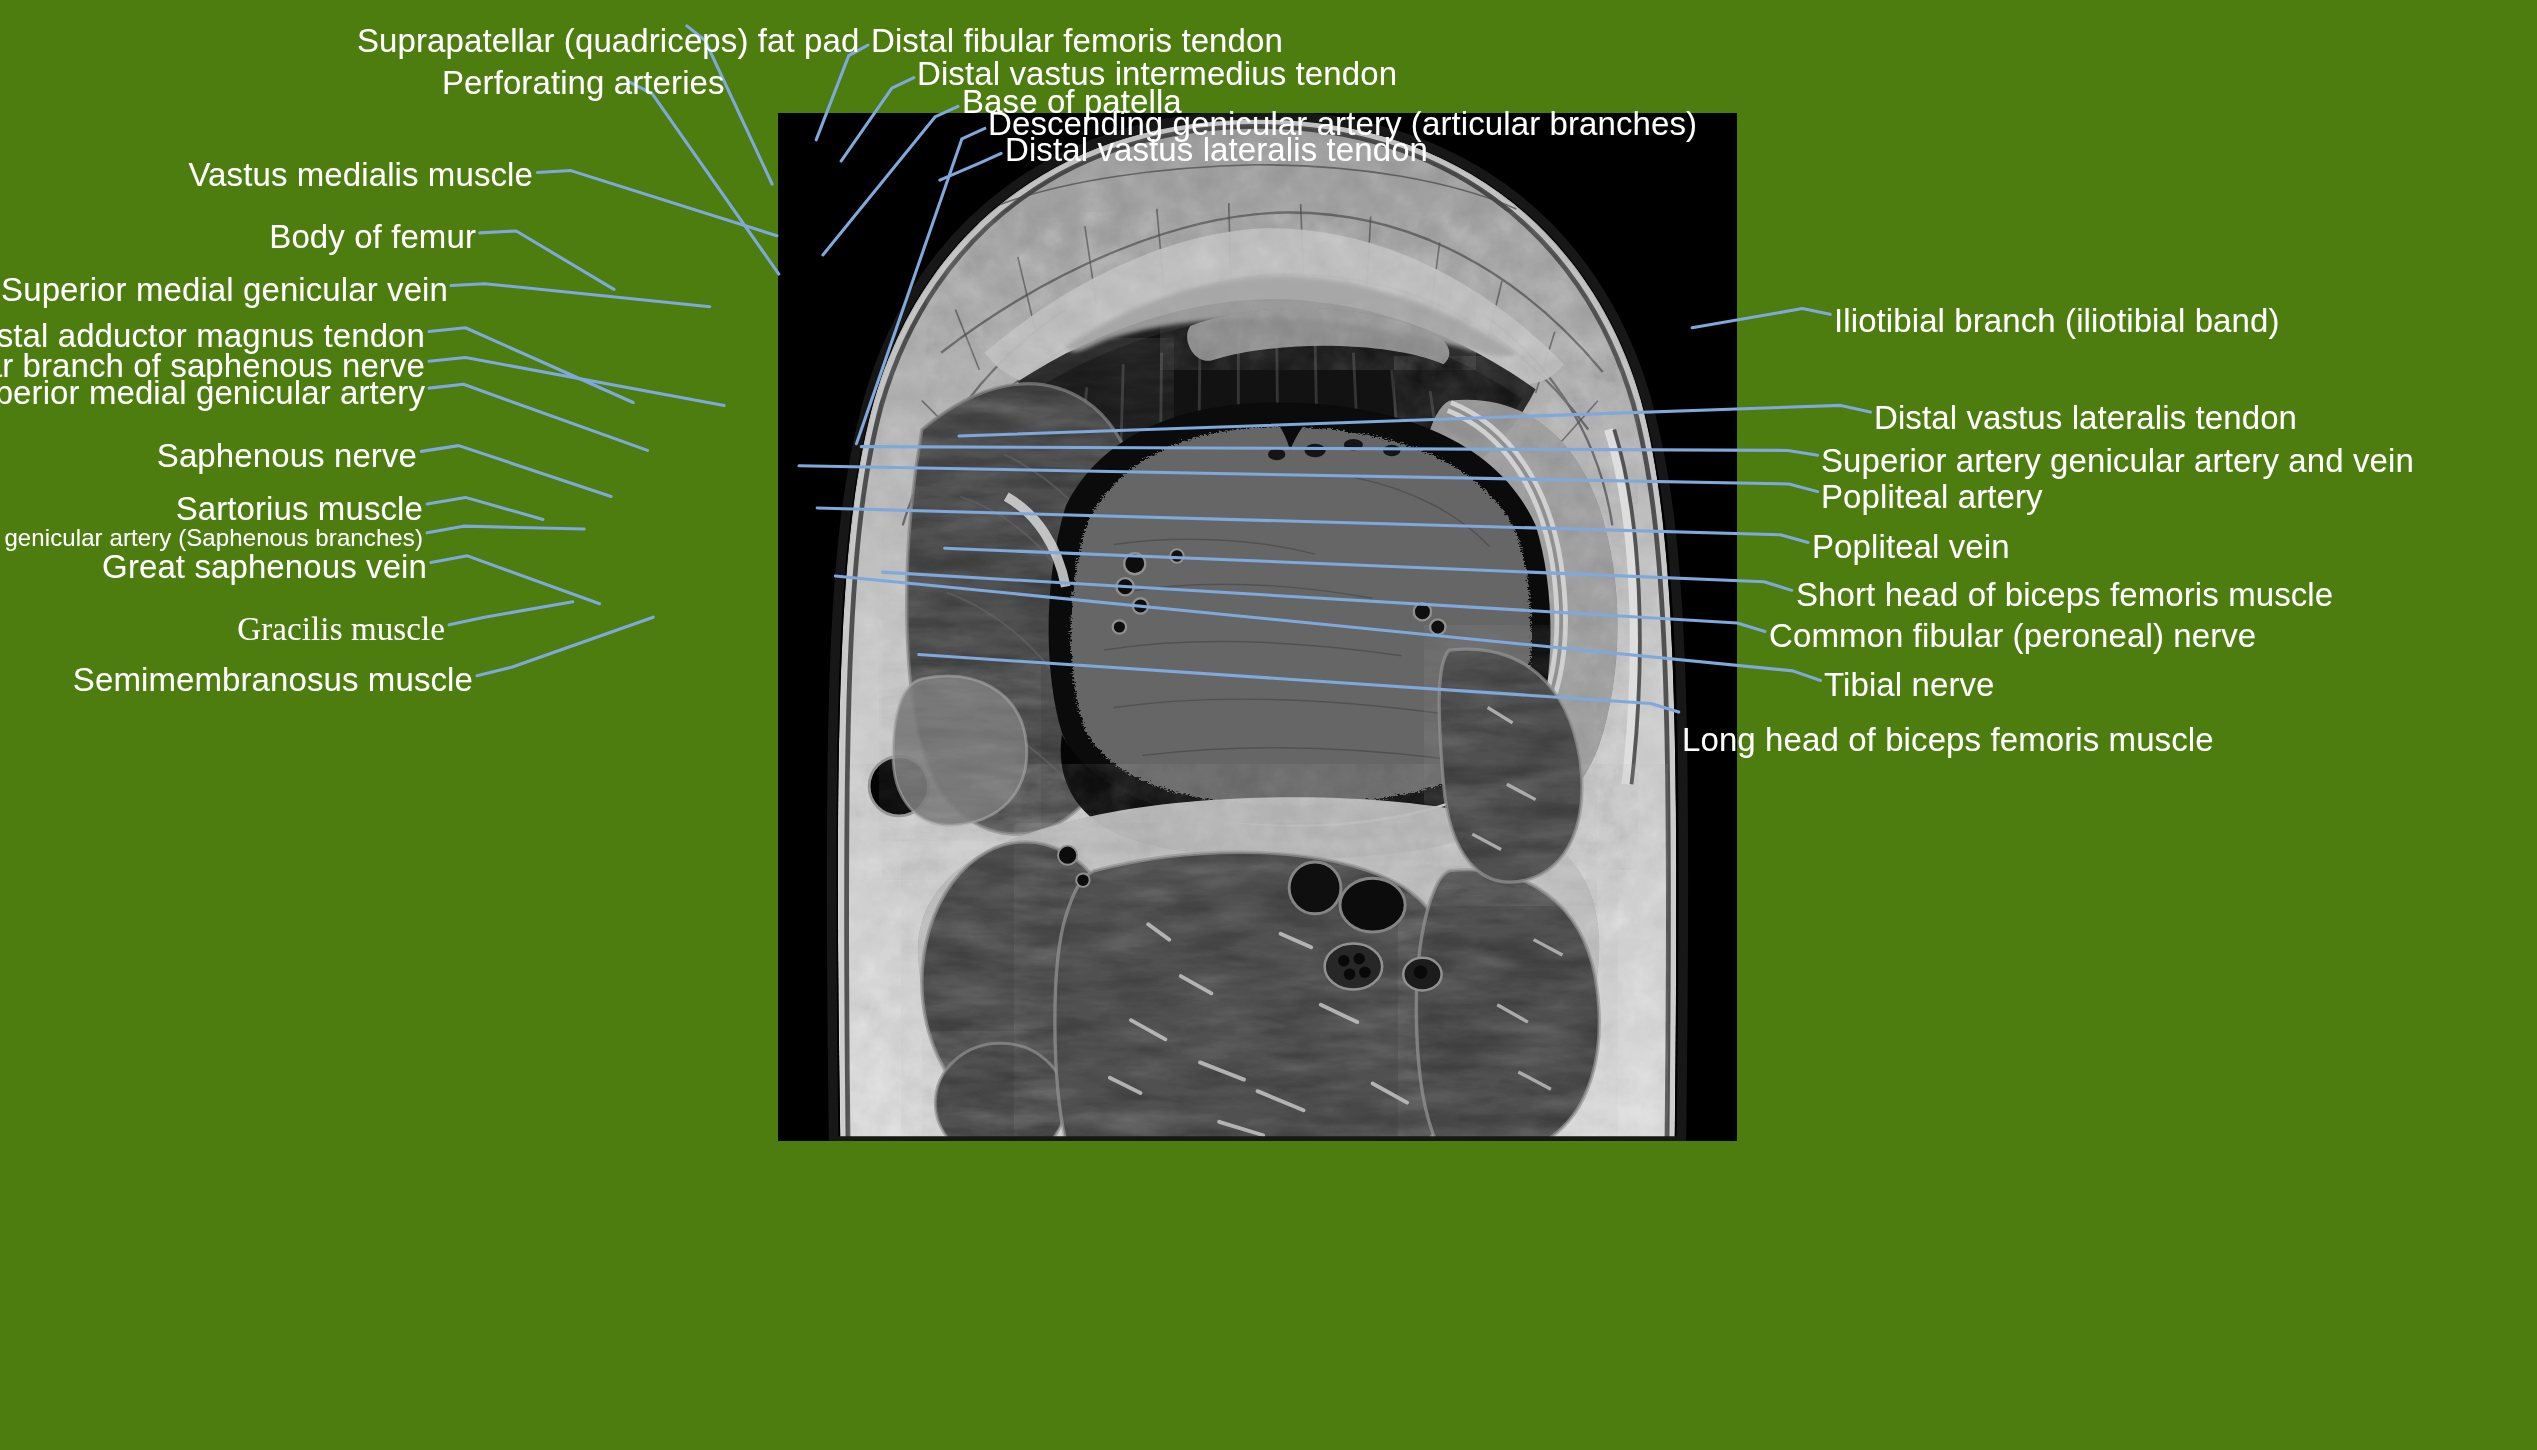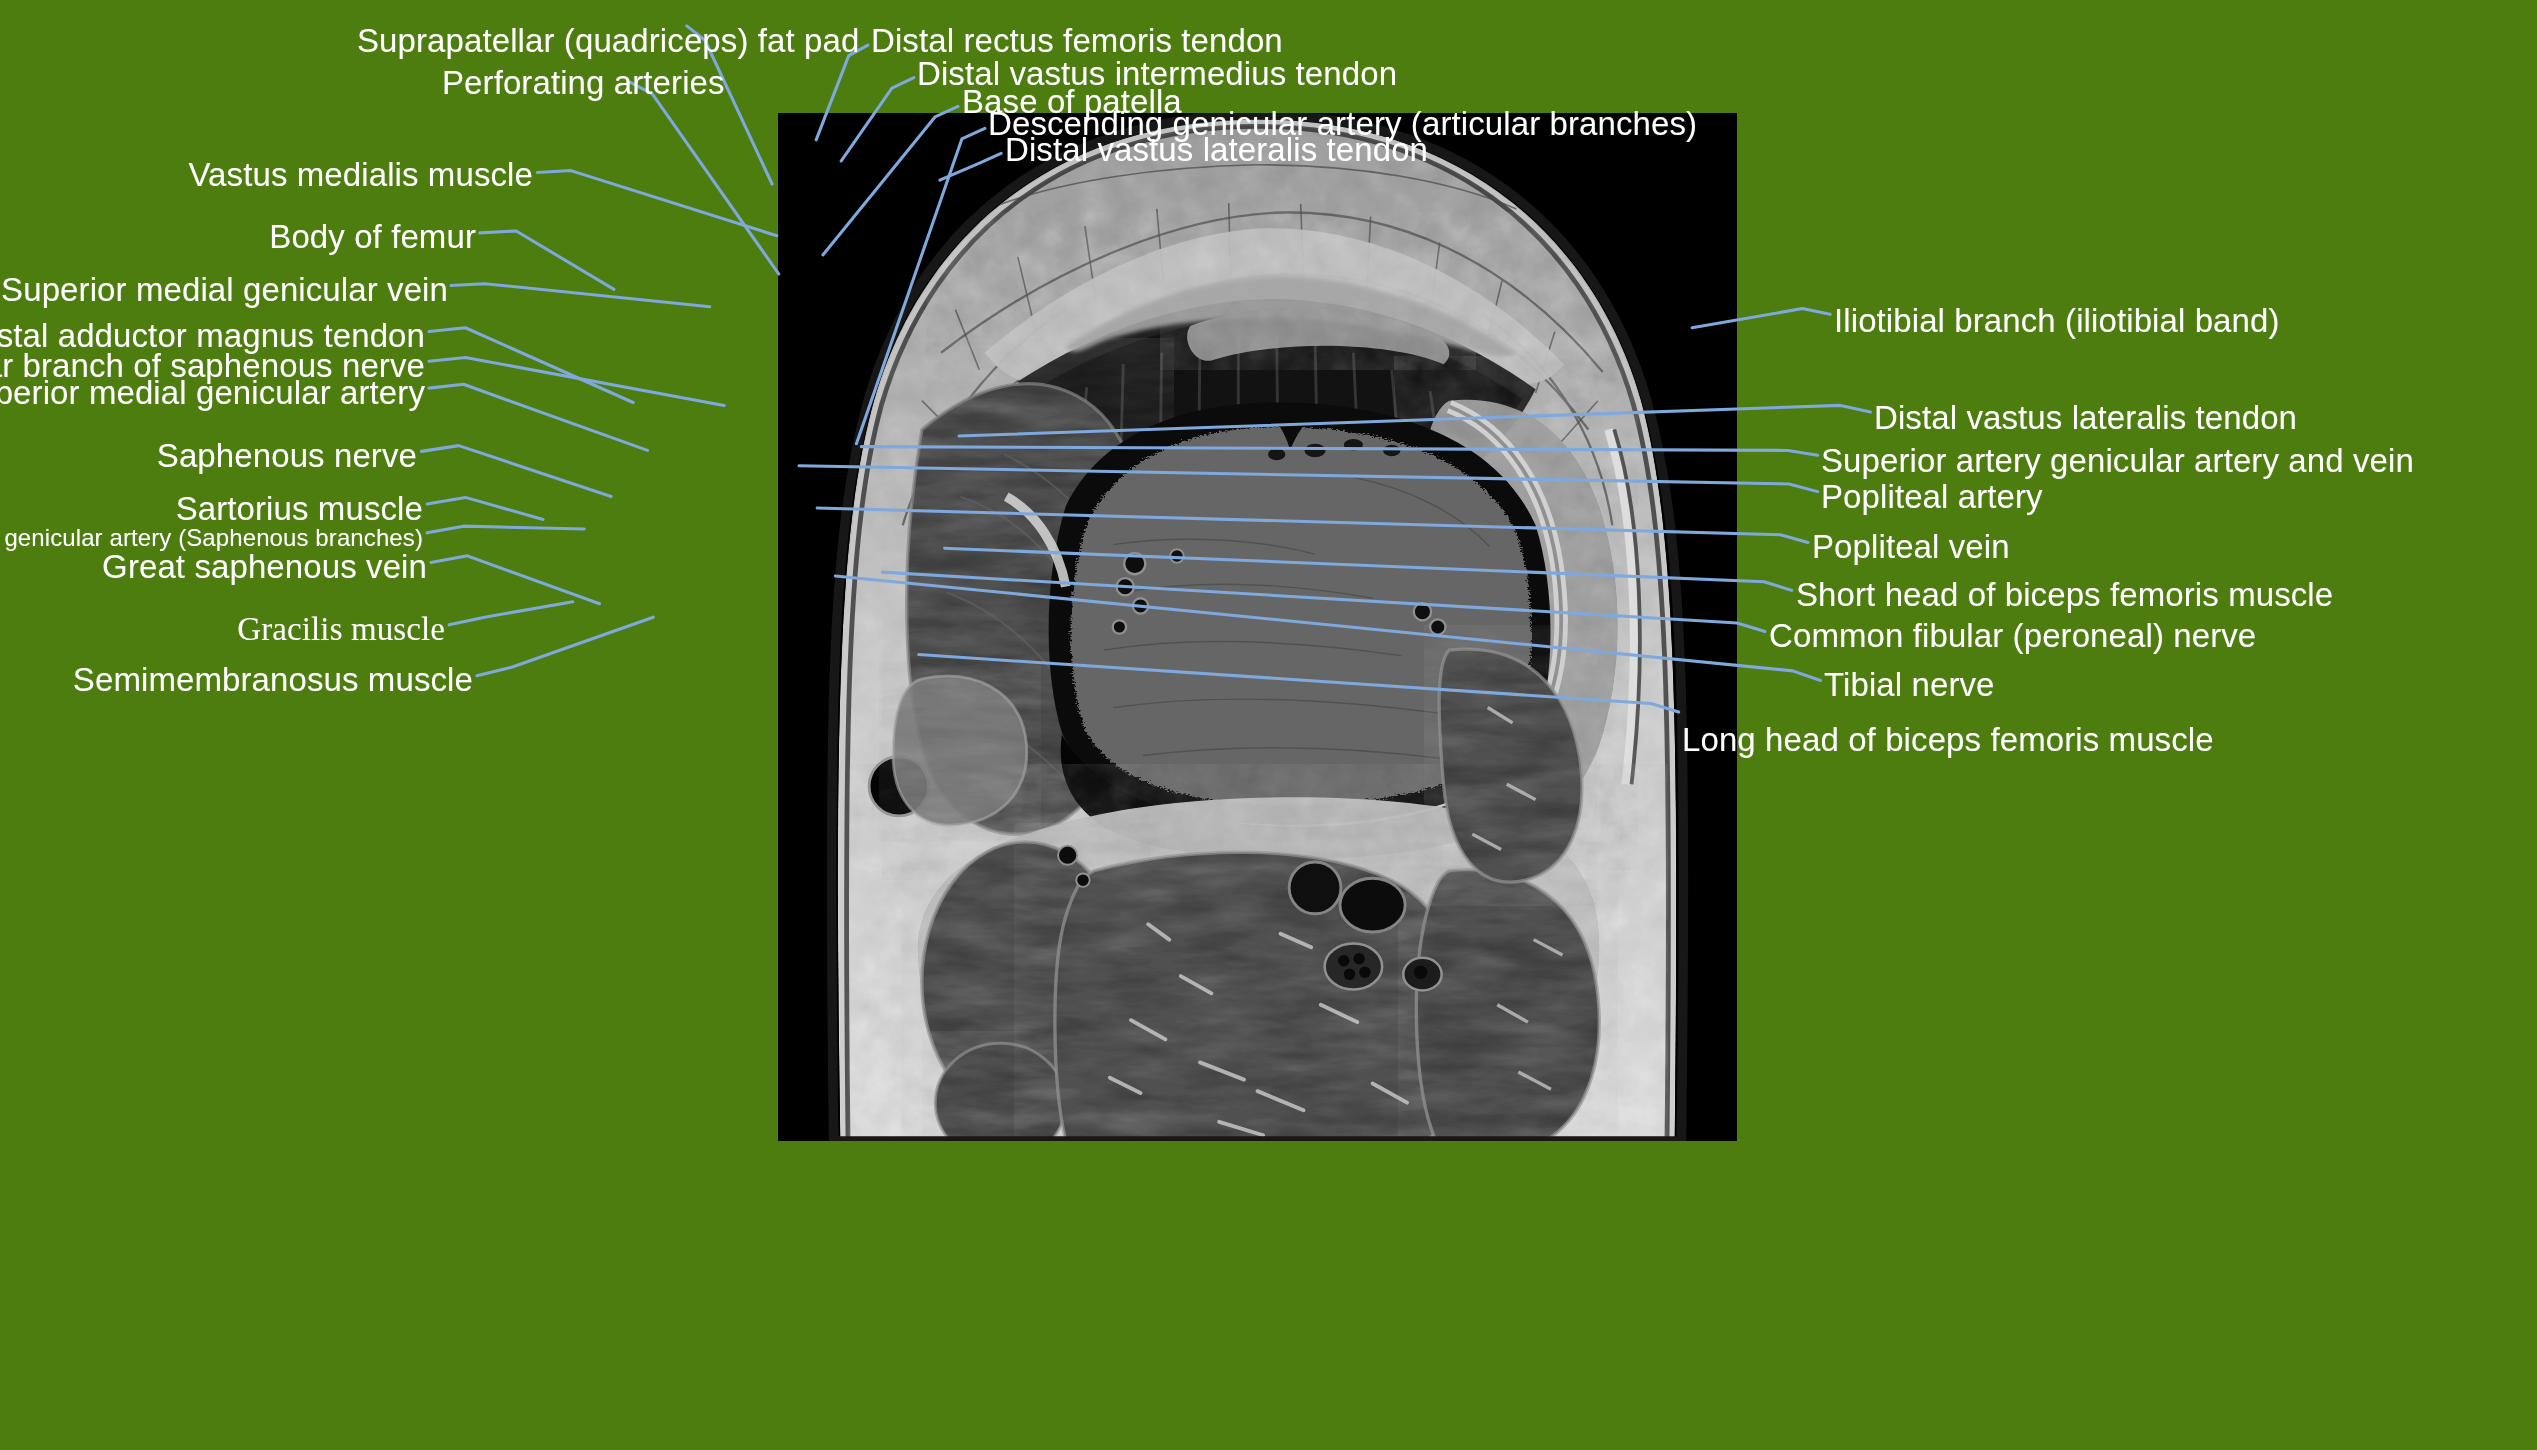--- a/index.html
+++ b/index.html
@@ -354,21 +354,21 @@
       <div class="label r" style="left: 448px; top: 273px;">Superior medial genicular vein</div>
       <div class="label r" style="left: 425px; top: 319px;">Distal adductor magnus tendon</div>
       <div class="label r" style="left: 425px; top: 349px;">Infrapatellar branch of saphenous nerve</div>
       <div class="label r" style="left: 425px; top: 376px;">Superior medial genicular artery</div>
       <div class="label r" style="left: 417px; top: 439px;">Saphenous nerve</div>
       <div class="label r" style="left: 423px; top: 492px; text-align: right;">Sartorius muscle</div>
       <div class="label small r" style="left: 423px; top: 526px;">Descending genicular artery (Saphenous branches)</div>
       <div class="label r" style="left: 427px; top: 550px;">Great saphenous vein</div>
       <div class="label r" style="left: 445px; top: 613px; font-family: Liberation Serif, serif;">Gracilis muscle</div>
       <div class="label r" style="left: 473px; top: 663px;">Semimembranosus muscle</div>
-      <div class="label" style="left: 871px; top: 24px;">Distal rectus femoris  tendon</div>
+      <div class="label" style="left: 871px; top: 24px;">Distal fibular femoris  tendon</div>
       <div class="label" style="left: 917px; top: 57px;">Distal vastus intermedius tendon</div>
       <div class="label" style="left: 962px; top: 85px;">Base of patella</div>
       <div class="label" style="left: 988px; top: 107px;">Descending genicular artery (articular branches)</div>
       <div class="label" style="left: 1005px; top: 133px;">Distal vastus lateralis tendon</div>
       <div class="label" style="left: 1834px; top: 304px;">Iliotibial branch (iliotibial band)</div>
       <div class="label" style="left: 1874px; top: 401px;">Distal vastus lateralis tendon</div>
       <div class="label" style="left: 1821px; top: 444px;">Superior artery genicular artery and vein</div>
       <div class="label" style="left: 1821px; top: 480px;">Popliteal artery</div>
       <div class="label" style="left: 1812px; top: 530px;">Popliteal vein</div>
       <div class="label" style="left: 1796px; top: 578px;">Short head of biceps femoris muscle</div>

